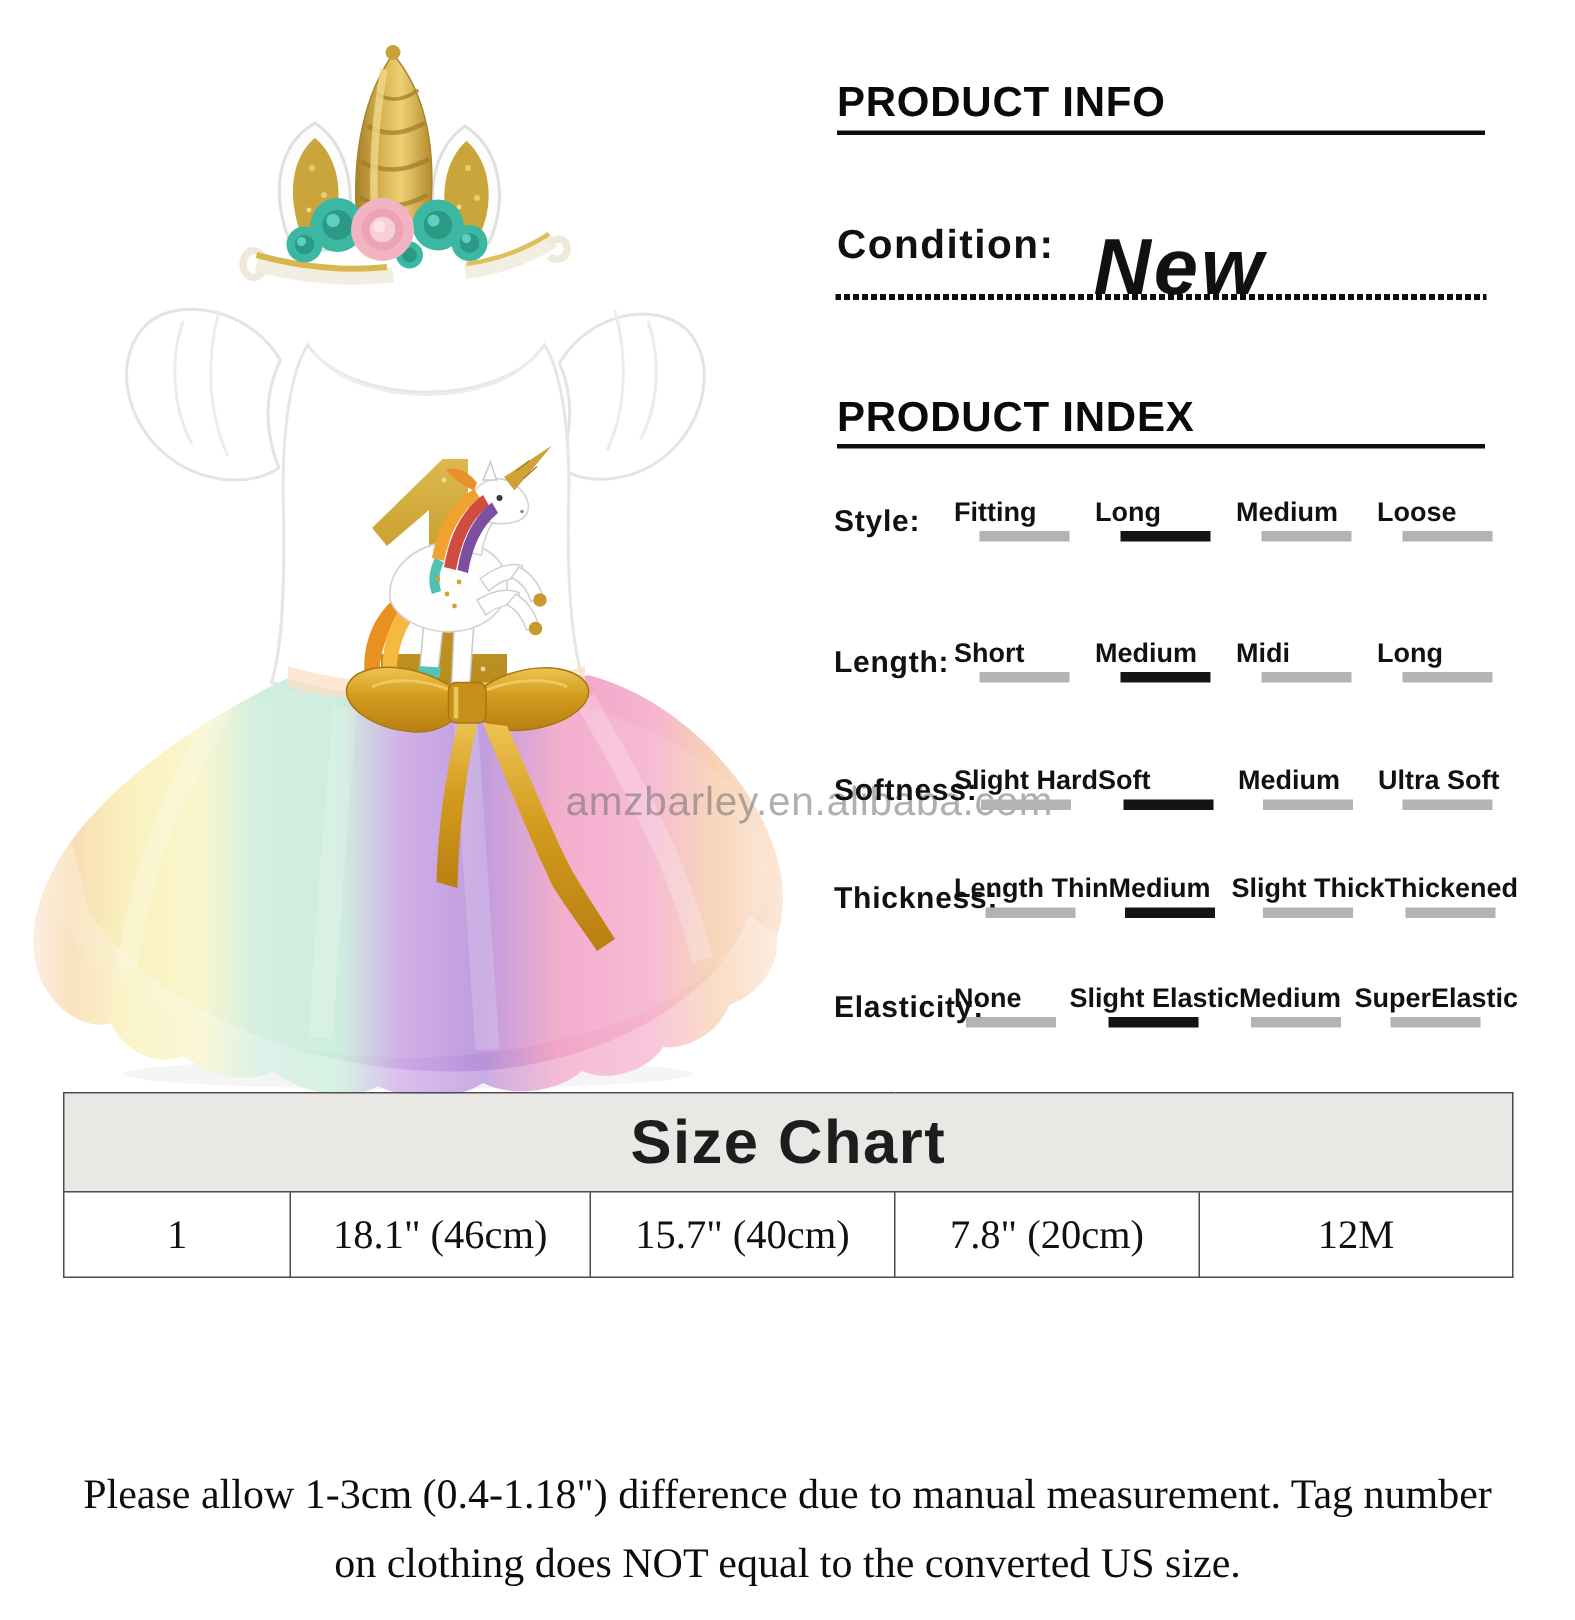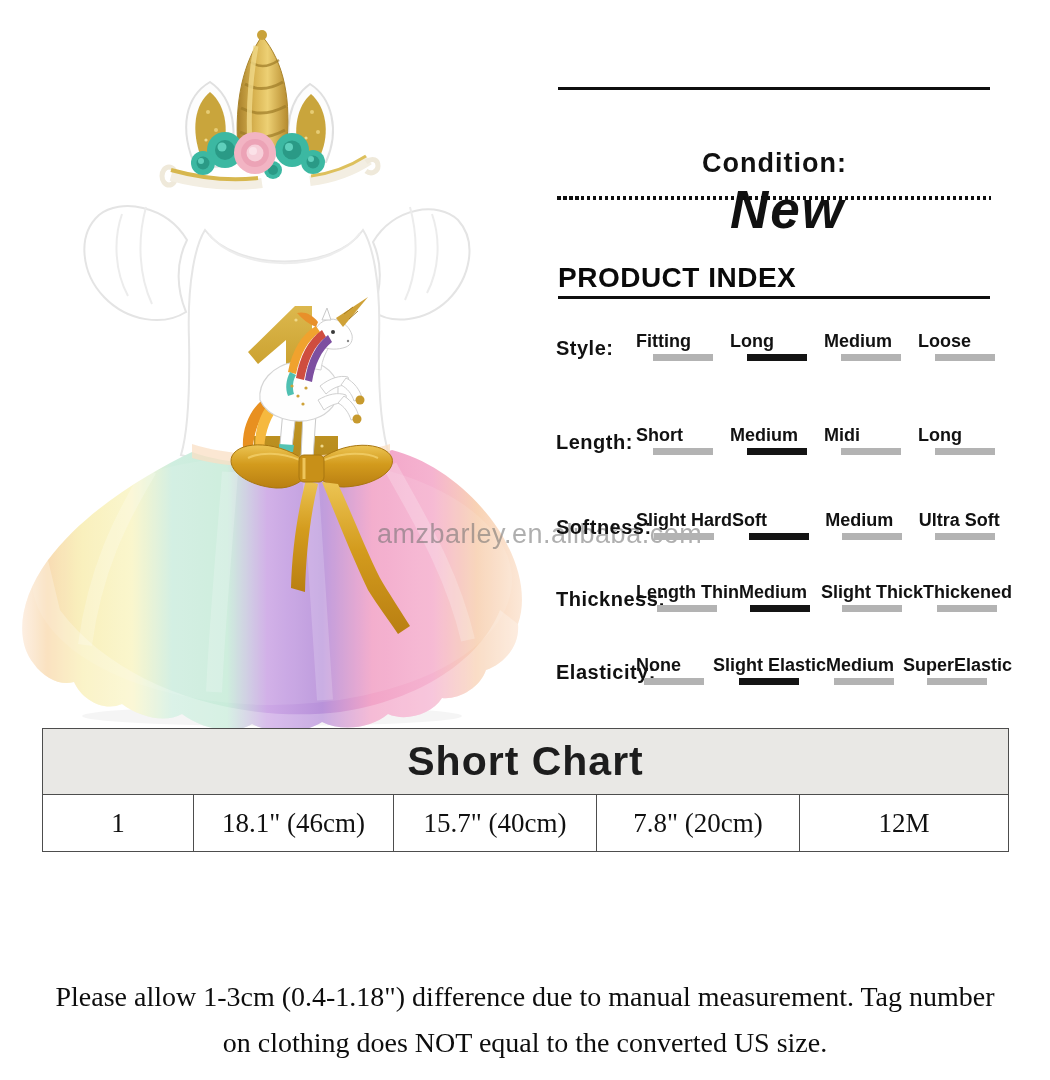--- a/index.html
+++ b/index.html
@@ -9,21 +9,21 @@
   .photo{position:absolute;left:0;top:0;width:560px;height:740px;}
   
   .watermark{position:absolute;left:377px;top:519px;font-size:27px;color:#6f6f6f;
              opacity:.55;letter-spacing:.5px;white-space:nowrap;}
   
   .h-info,.h-index{position:absolute;left:558px;font-weight:bold;font-size:28px;
                    letter-spacing:.5px;color:#0a0a0a;white-space:nowrap;}
   .h-info{top:52px;} .h-index{top:262px;}
   .rule{position:absolute;left:558px;width:432px;height:3px;background:#0e0e0e;}
   .rule-info{top:87px;} .rule-index{top:296px;}
-  .cond-row{position:absolute;left:558px;top:148px;width:433px;display:flex;align-items:center;flex-direction:column;}
+  .cond-row{position:absolute;left:558px;top:148px;width:433px;display:flex;align-items:flex-start;}
   .cond-label{font-weight:bold;font-size:27px;letter-spacing:1px;}
   .cond-value{font-weight:bold;font-style:italic;font-size:53px;margin-left:26px;letter-spacing:2px;}
   .dotted{position:absolute;left:557px;top:196px;width:434px;height:4px;
           background:repeating-linear-gradient(90deg,#0e0e0e 0 3.5px,transparent 3.5px 6px);}
   
   .attr-row{position:absolute;left:556px;width:460px;height:42px;}
   .r1{top:331px;text-decoration:underline;} .r2{top:425px;} .r3{top:510px;} .r4{top:582px;} .r5{top:655px;}
   .attr-label{position:absolute;left:0;top:6px;font-weight:bold;font-size:20px;
               letter-spacing:.5px;white-space:nowrap;}
   .attr-options{position:absolute;left:80px;top:0;width:376px;display:flex;}
@@ -214,20 +214,21 @@
       <path d="M248,458 C260,452 280,452 300,460 M324,460 C344,452 366,452 378,458" stroke="#f2d06a" stroke-width="2" fill="none" opacity="0.8"></path>
       <path d="M306,480 C298,510 292,548 291,588 L305,592 C306,554 310,516 318,484 Z" fill="url(#bowG)"></path>
       <path d="M322,482 C336,516 352,556 368,590 C378,606 390,622 398,634 L410,626 C400,610 388,592 380,578 C366,550 352,514 338,484 Z" fill="url(#bowG)"></path>
       <rect x="299" y="455" width="25" height="27" rx="5" fill="#c89018" stroke="#a87610" stroke-width="1"></rect>
       <path d="M304,458 L304,479" stroke="#eec55a" stroke-width="3"></path>
     </g>
   </svg>
 
   <div class="watermark">amzbarley.en.alibaba.com</div>
 
+  <div class="h-info">PRODUCT INFO</div>
   <div class="rule rule-info"></div>
 
   <div class="cond-row">
     <span class="cond-label">Condition:</span>
     <span class="cond-value">New</span>
   </div>
   <div class="dotted"></div>
 
   <div class="h-index">PRODUCT INDEX</div>
   <div class="rule rule-index"></div>
@@ -345,21 +346,21 @@
   <table class="size-table">
     <colgroup>
         <col class="c1">
         <col class="c2">
         <col class="c3">
         <col class="c4">
         <col class="c5">
       </colgroup>
     <tbody>
         <tr>
-          <td colspan="5" class="st-title">Short Chart</td>
+          <td colspan="5" class="st-title">Size Chart</td>
         </tr>
     <tr class="st-data">
       <td>1</td>
       <td>18.1" (46cm)</td>
       <td>15.7" (40cm)</td>
       <td>7.8" (20cm)</td>
       <td>12M</td>
     </tr>
   </tbody>
     </table>

